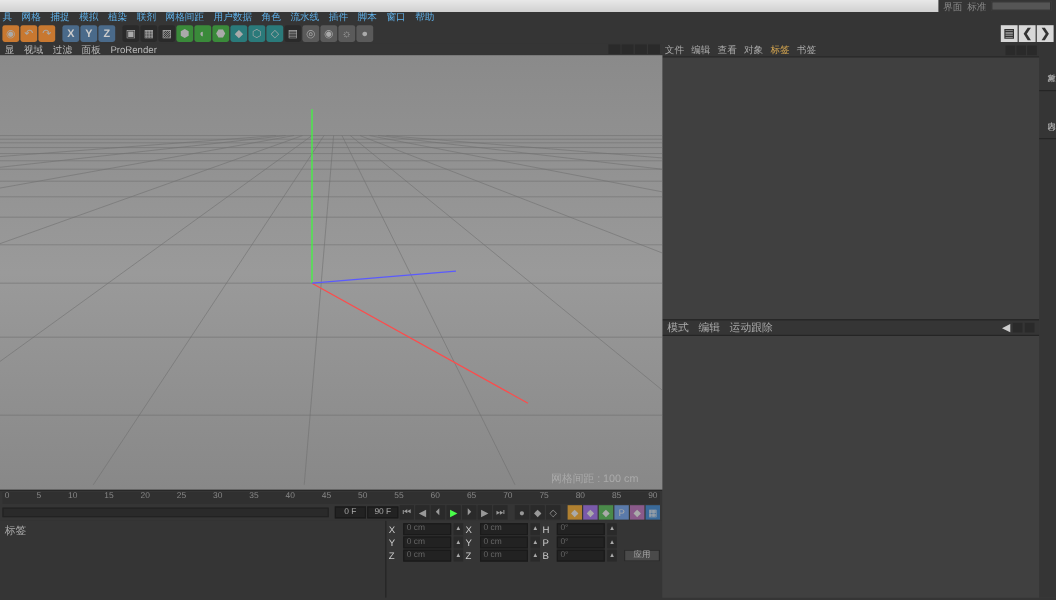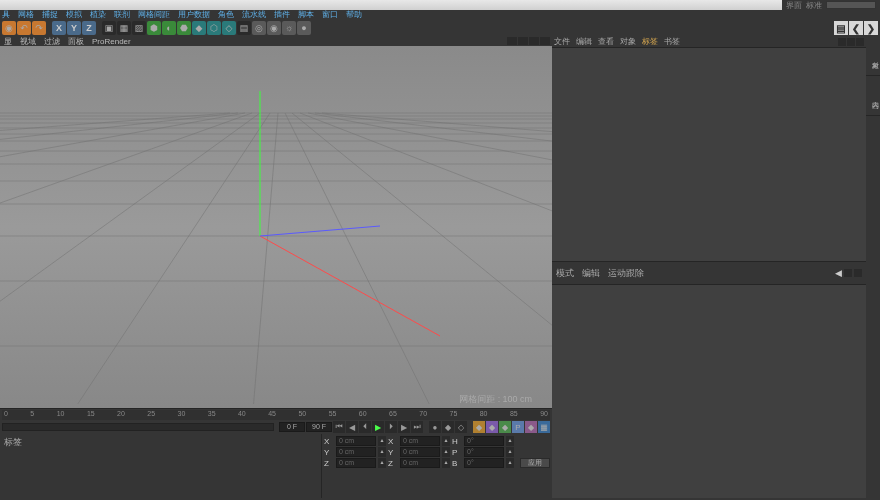--- a/index.html
+++ b/index.html
@@ -49,21 +49,21 @@
 .rightcol{flex:1;display:flex;background:#404040}
 .rtabs{width:14px;background:#353535;display:flex;flex-direction:column}
 .rtab{height:40px;writing-mode:vertical-rl;font-size:7px;text-align:center;padding:2px 0;border-bottom:1px solid #252525}
 .rmain{flex:1;display:flex;flex-direction:column}
 .rhdr{height:12px;background:#353535;display:flex;align-items:center;padding:0 2px;gap:6px;border-bottom:1px solid #252525}
 .rhdr span{font-size:8px}
 .rhdr span.active{color:#d8a850}
 .rhdr .ricn{margin-left:auto;display:flex;gap:1px}
 .rhdr .ricn div{width:8px;height:8px;background:#2a2a2a}
 .rpanel{flex:1;background:#404040}
-.rsplit{height:24px;background:#353535;display:flex;align-items:center;padding:0 4px;gap:8px;border-top:1px solid #252525;border-bottom:1px solid #252525}
+.rsplit{height:14px;background:#353535;display:flex;align-items:center;padding:0 4px;gap:8px;border-top:1px solid #252525;border-bottom:1px solid #252525}
 .rsplit .ricn{margin-left:auto;display:flex;gap:2px;align-items:center}
 .rsplit .arr{font-size:9px;color:#ccc}
 .rbottom{flex:1;background:#404040}
 .topright{position:absolute;top:0;right:0;height:10px;display:flex;align-items:center;gap:4px;padding:0 4px;background:#353535}
 .topright span{font-size:8px;color:#888}
 .searchbox{width:50px;height:8px;background:#555;border:1px solid #333}
 </style>
 </head>
 <body>
 

